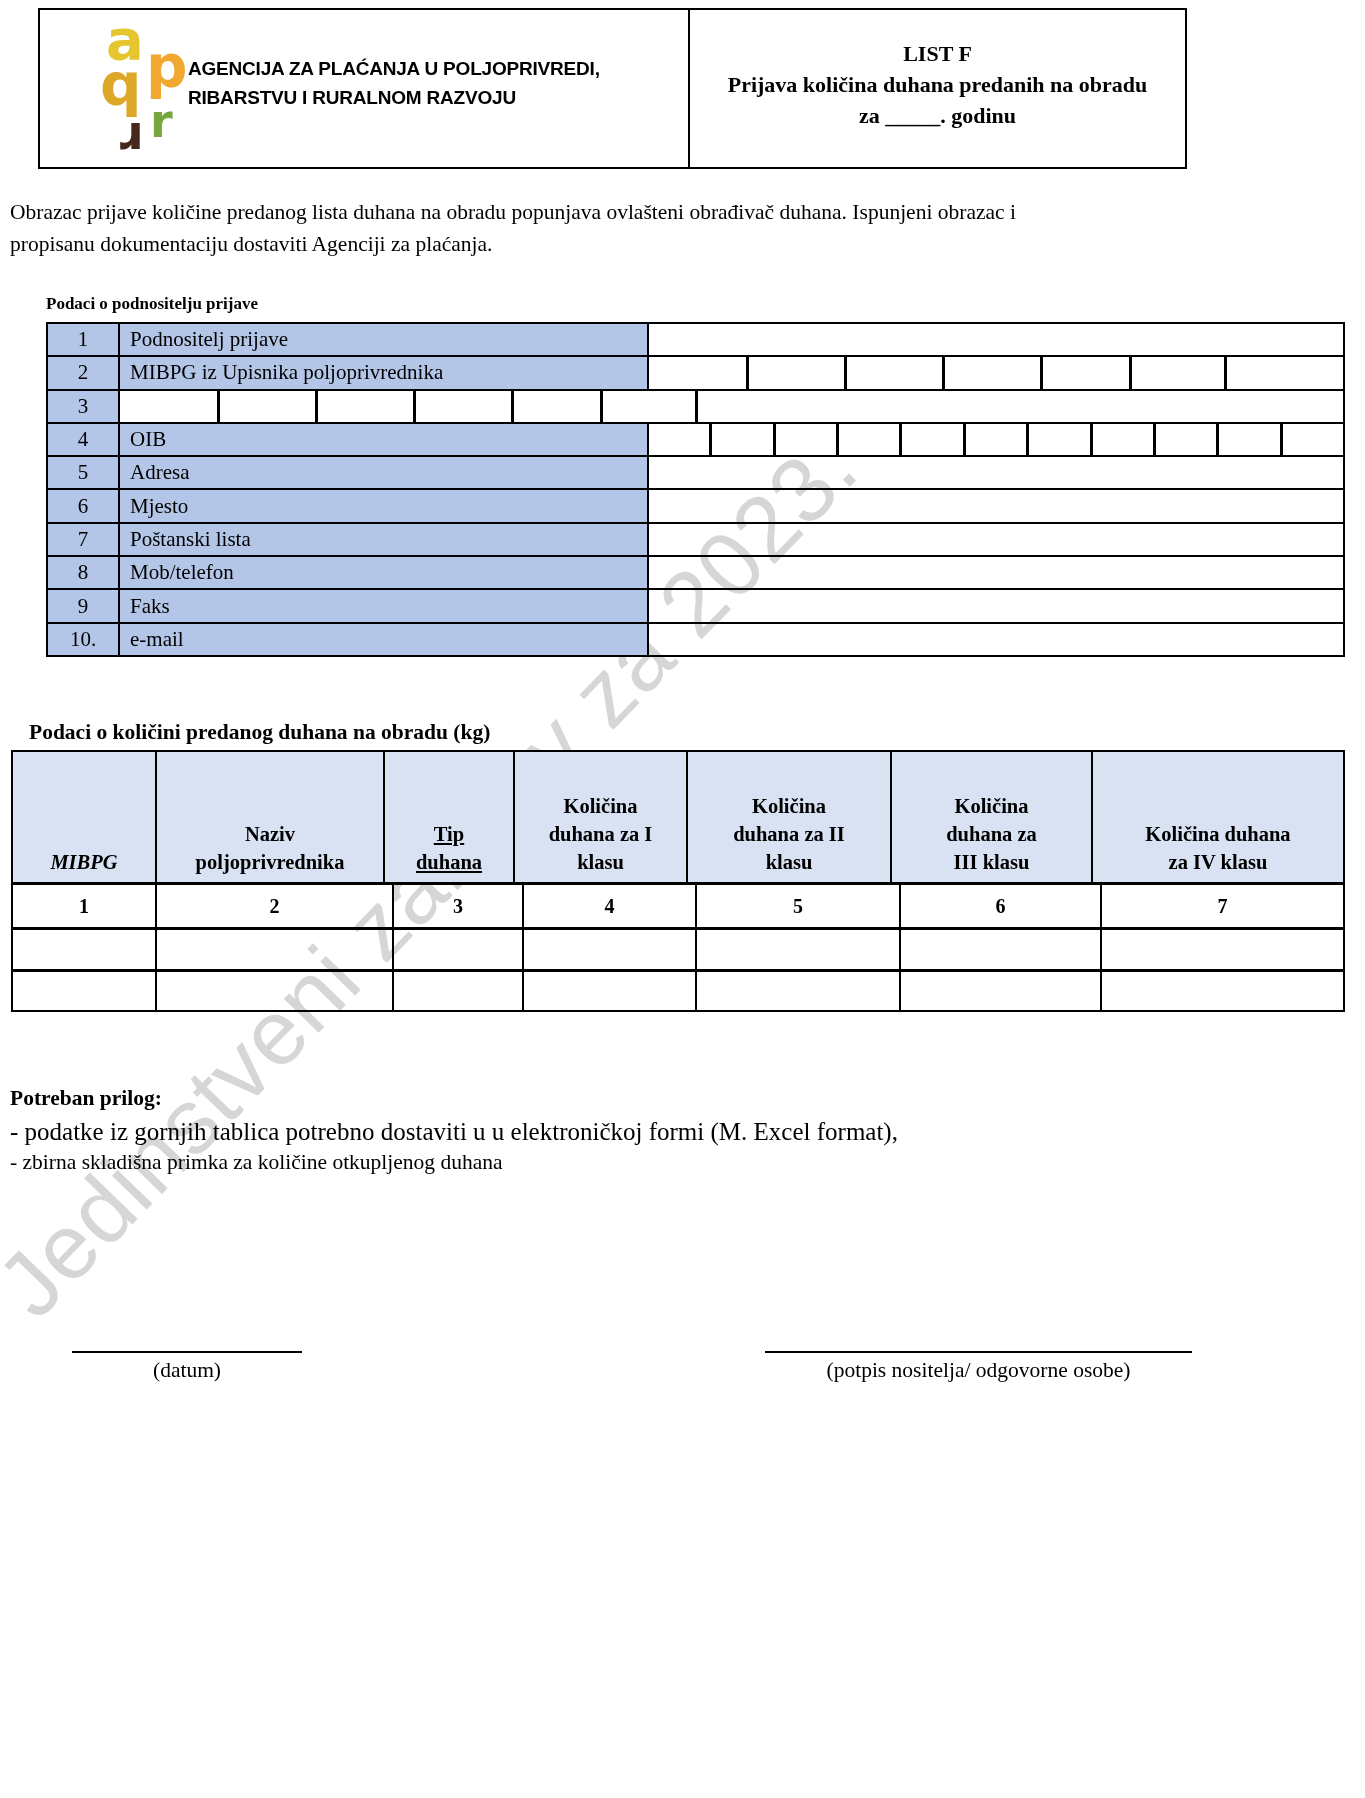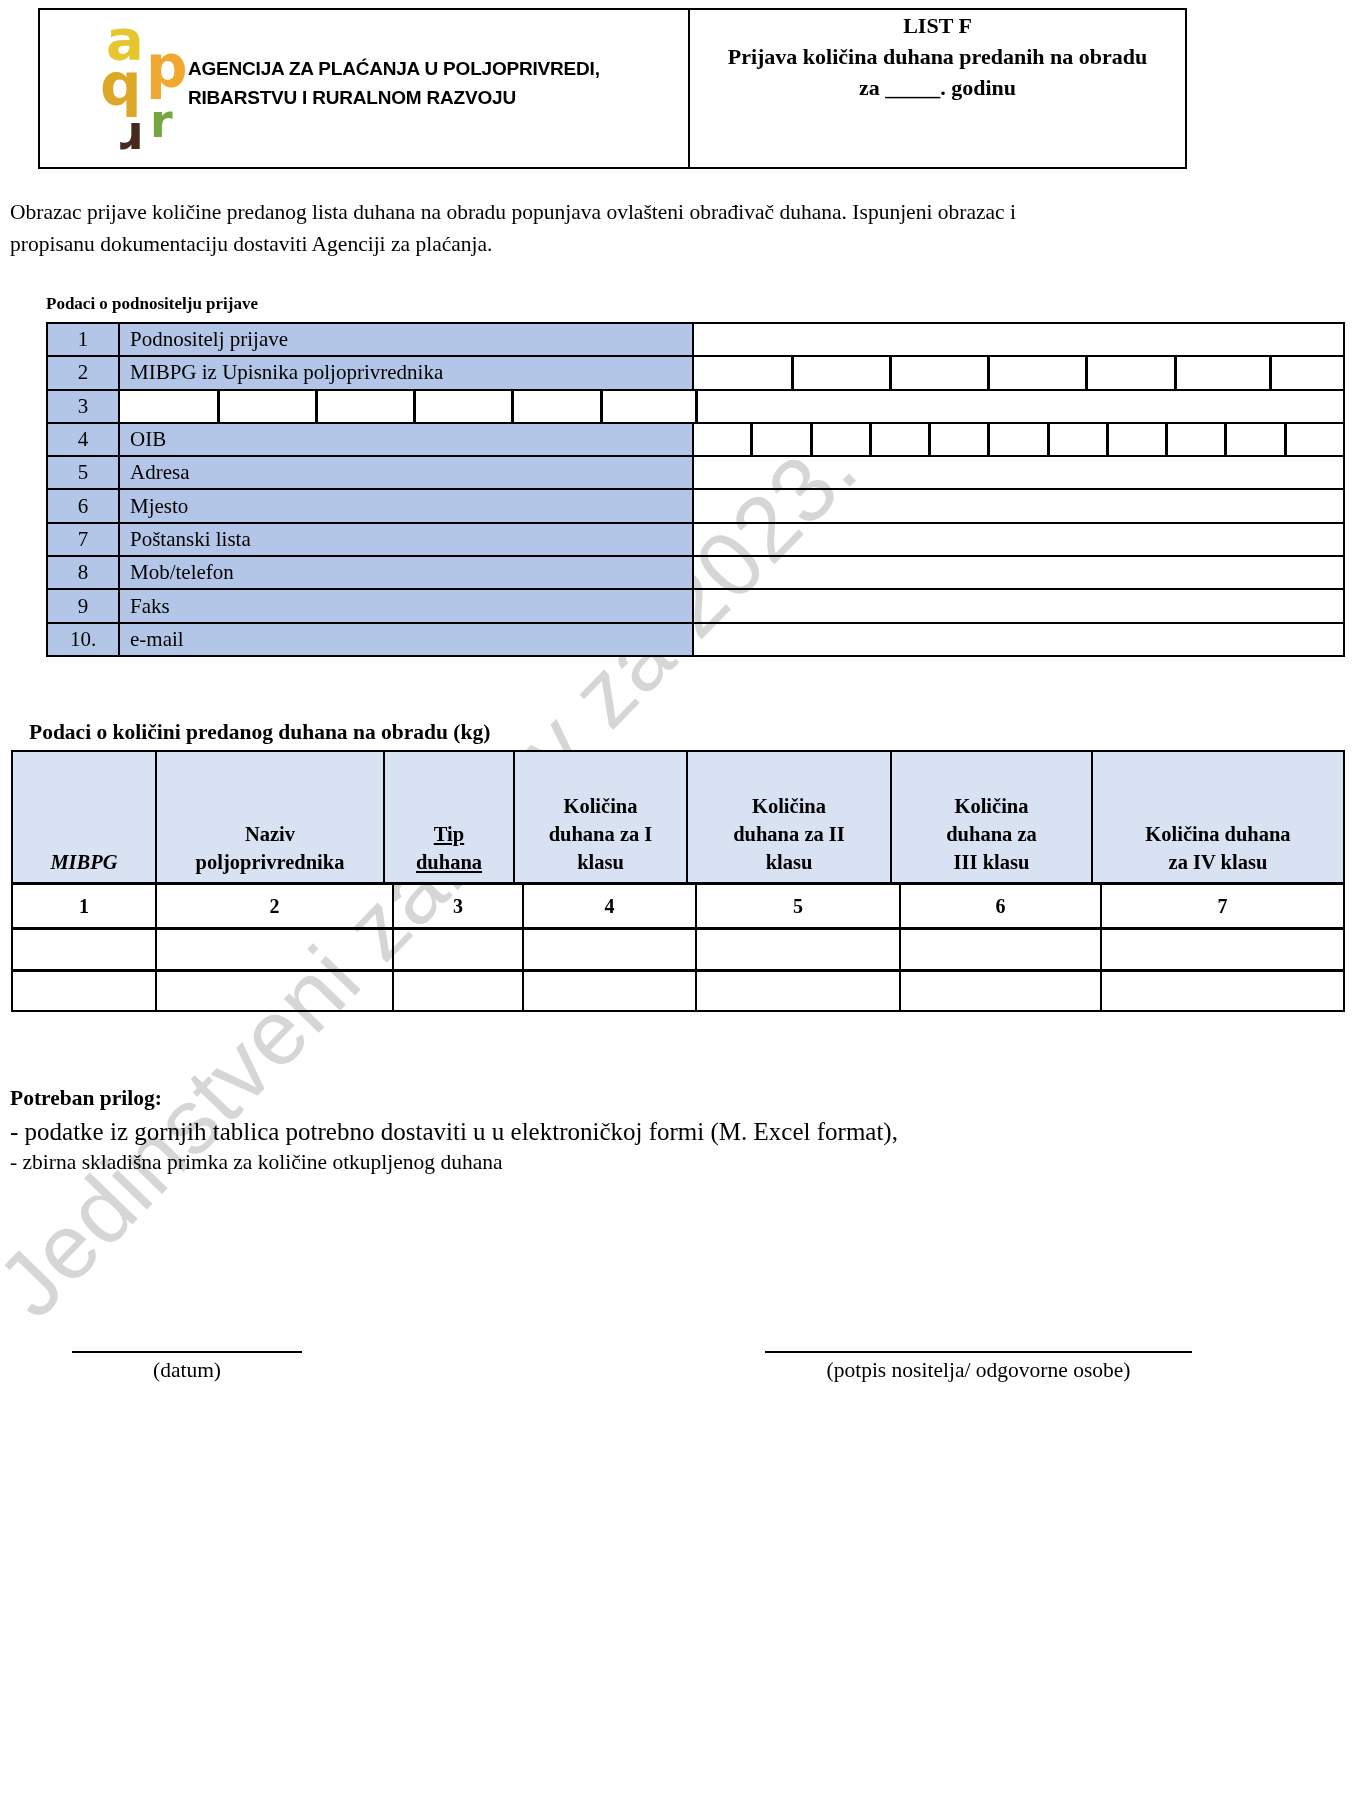--- a/index.html
+++ b/index.html
@@ -12,37 +12,37 @@
     position:absolute;left:50px;top:1235px;height:100px;line-height:100px;
     font-family:"Liberation Sans", sans-serif;font-size:92px;white-space:nowrap;
     transform:rotate(-45.8deg);transform-origin:0 100%;
     z-index:0;letter-spacing:1px;user-select:none;
   }
   .content{position:absolute;inset:0;z-index:1;}
   
   .hdrbox{position:absolute;left:38px;top:8px;width:1145px;height:157px;border:2px solid #000;display:flex;}
   .hdr-logo-cell{position:relative;width:650px;height:100%;border-right:2px solid #000;box-sizing:border-box;}
   .hdr-title-cell{flex:1;display:flex;flex-direction:column;justify-content:flex-start;align-items:center;
-    padding-top:0;font-weight:bold;font-size:22px;line-height:31px;text-align:center;}
+    padding-top:28px;font-weight:bold;font-size:22px;line-height:31px;text-align:center;}
   .logo{position:absolute;left:58px;top:2px;width:110px;height:152px;font-family:"DejaVu Sans", sans-serif;font-weight:bold;}
   .logo span{position:absolute;line-height:1;}
   .agency{position:absolute;left:148px;top:44px;font-family:"Liberation Sans", sans-serif;
     font-weight:bold;font-size:19px;line-height:29px;letter-spacing:-0.2px;}
   
   .intro{position:absolute;left:10px;top:196px;width:1200px;font-size:21.5px;line-height:32px;}
   
   .sec1-title{position:absolute;left:46px;top:294px;font-weight:bold;font-size:17px;}
   .sec2-title{position:absolute;left:29px;top:720px;font-weight:bold;font-size:21.5px;}
   
   .t1{position:absolute;left:46px;top:322px;width:1299px;height:335px;border:2px solid #000;
     box-sizing:border-box;display:flex;flex-direction:column;font-size:21px;}
   .t1row{flex:1;display:flex;min-height:0;}
   .t1row + .t1row{border-top:2px solid #000;}
   .t1num{width:70px;background:#b4c6e7;display:flex;align-items:center;justify-content:center;box-sizing:border-box;}
-  .t1label{width:574px;background:#b4c6e7;display:flex;align-items:center;padding-left:10px;
+  .t1label{width:529px;background:#b4c6e7;display:flex;align-items:center;padding-left:10px;
     box-sizing:border-box;border-left:2px solid #000;}
   .t1value{flex:1;display:flex;box-sizing:border-box;border-left:2px solid #000;background:transparent;}
   .seg{height:100%;box-sizing:border-box;}
   .seg + .seg{border-left:3px solid #000;}
   .seg.grow{flex:1;}
   
   .t2{position:absolute;left:11px;top:750px;width:1334px;height:262px;border:2px solid #000;
     box-sizing:border-box;display:flex;flex-direction:column;}
   .t2row{display:flex;min-height:0;box-sizing:border-box;}
   .t2row + .t2row{border-top:3px solid #000;}

